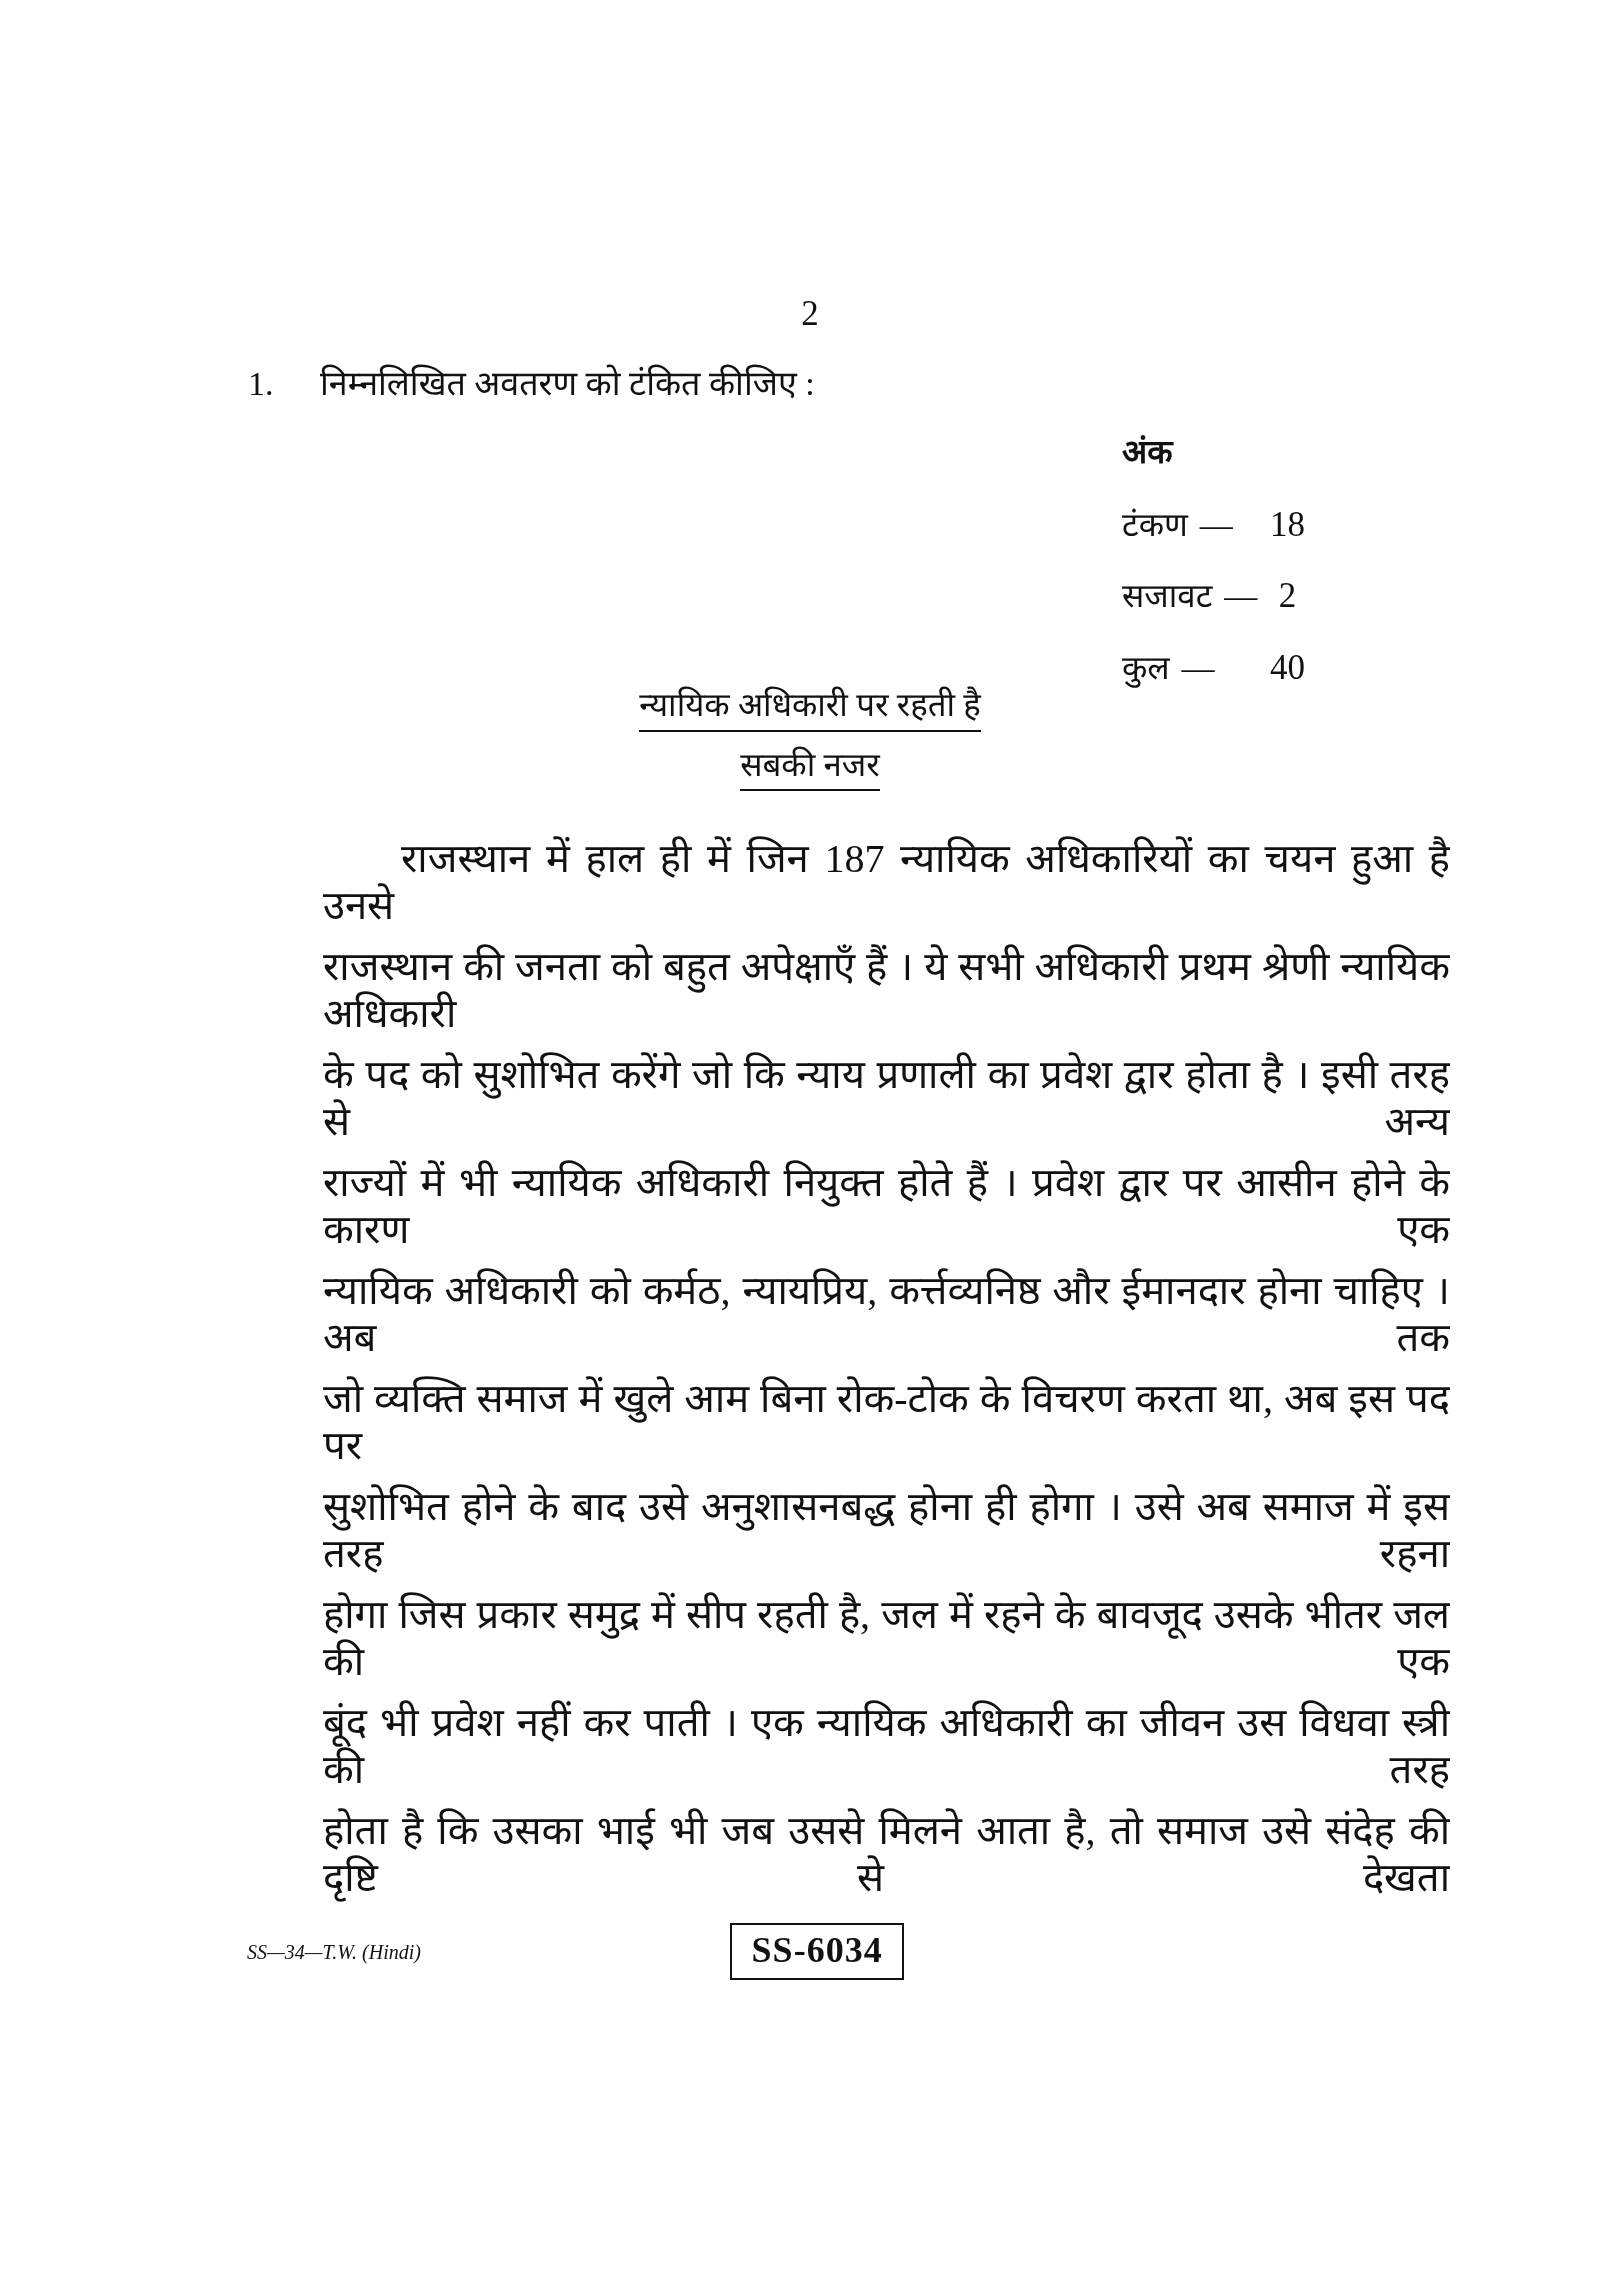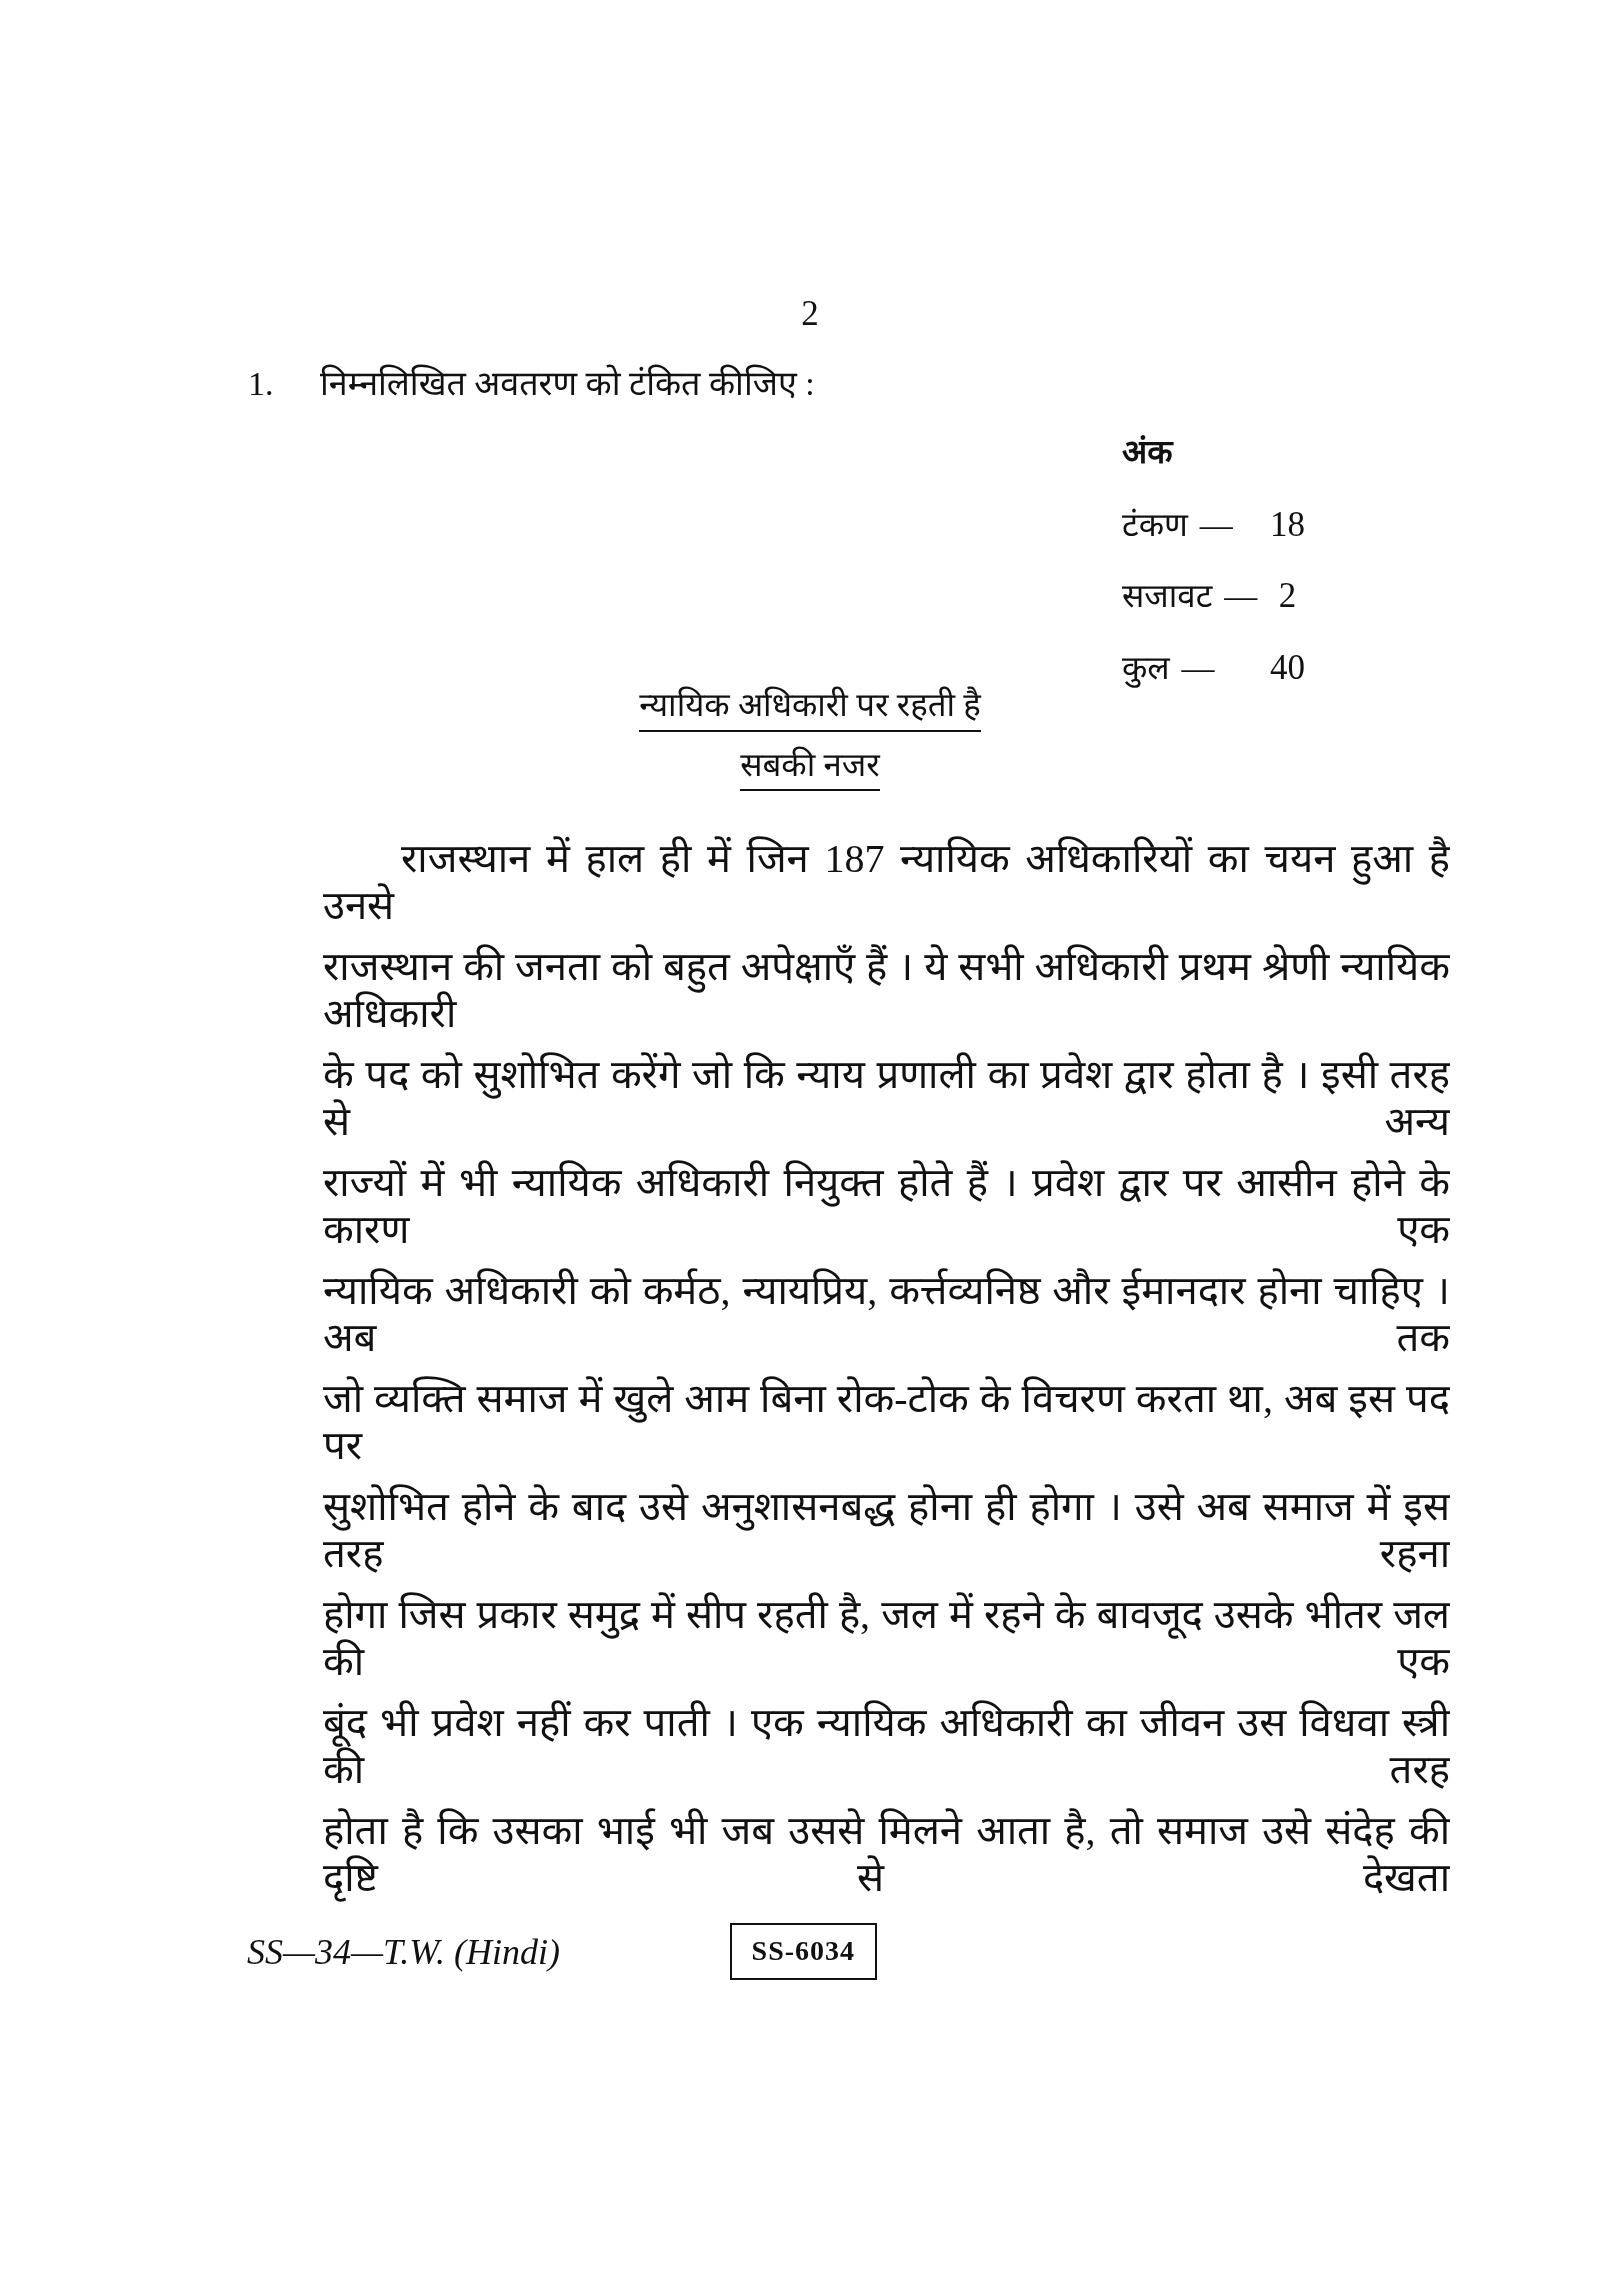--- a/index.html
+++ b/index.html
@@ -99,31 +99,31 @@
     white-space: normal;
     overflow: hidden;
   }
   .body-line.indent { text-indent: 78px; }
 
   .footer-left {
     position: absolute;
     left: 247px;
     top: 1933px;
     font-style: italic;
-    font-size: 36px;
+    font-size: 20px;
     line-height: 39px;
   }
   .footer-box {
     position: absolute;
     left: 730px;
     top: 1923px;
     border: 2.9px solid #111;
     padding: 6.9px 19.6px 8.8px 19.6px;
     font-weight: bold;
-    font-size: 28px;
+    font-size: 36px;
     line-height: 37px;
     letter-spacing: 1px;
   }
 </style>
 </head>
 <body>
 
 <div class="page">
 
   <div class="page-number">2</div>

